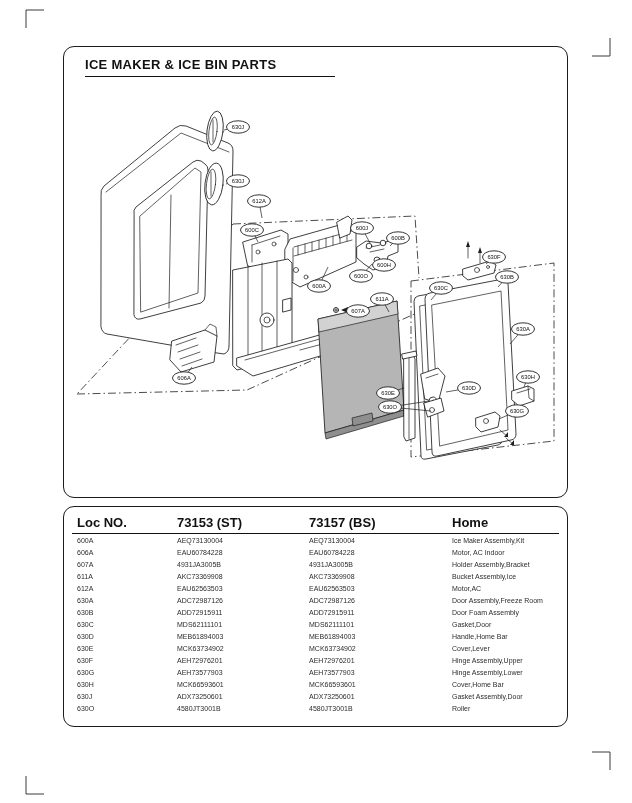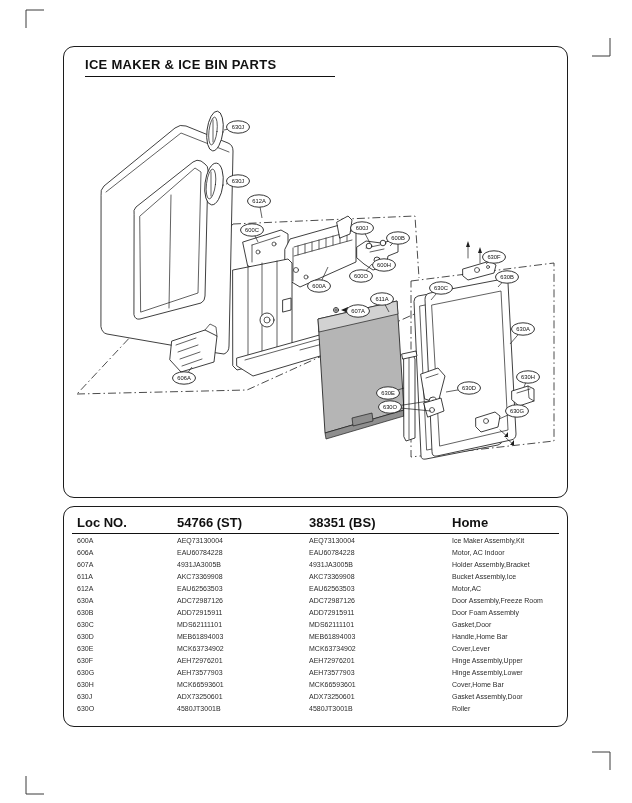--- a/index.html
+++ b/index.html
@@ -67,22 +67,22 @@
   <table class="parts-table">
     <colgroup>
         <col style="width:100px">
         <col style="width:132px">
         <col style="width:143px">
         <col>
       </colgroup>
     <thead>
         <tr>
           <th>Loc NO.</th>
-          <th>54766 (ST)</th>
-          <th>38351 (BS)</th>
+          <th>73153 (ST)</th>
+          <th>73157 (BS)</th>
           <th>Home</th>
         </tr>
       </thead>
     <tbody>
         <tr>
           <td>600A</td>
           <td>AEQ73130004</td>
           <td>AEQ73130004</td>
           <td>Ice Maker Assembly,Kit</td>
         </tr>

